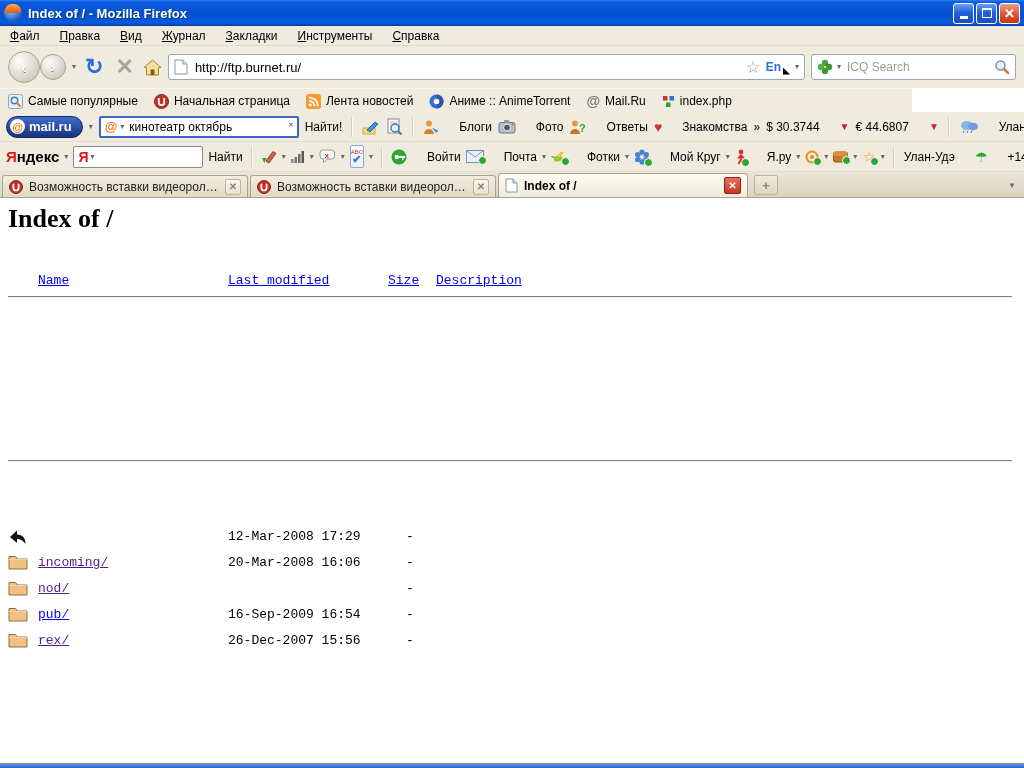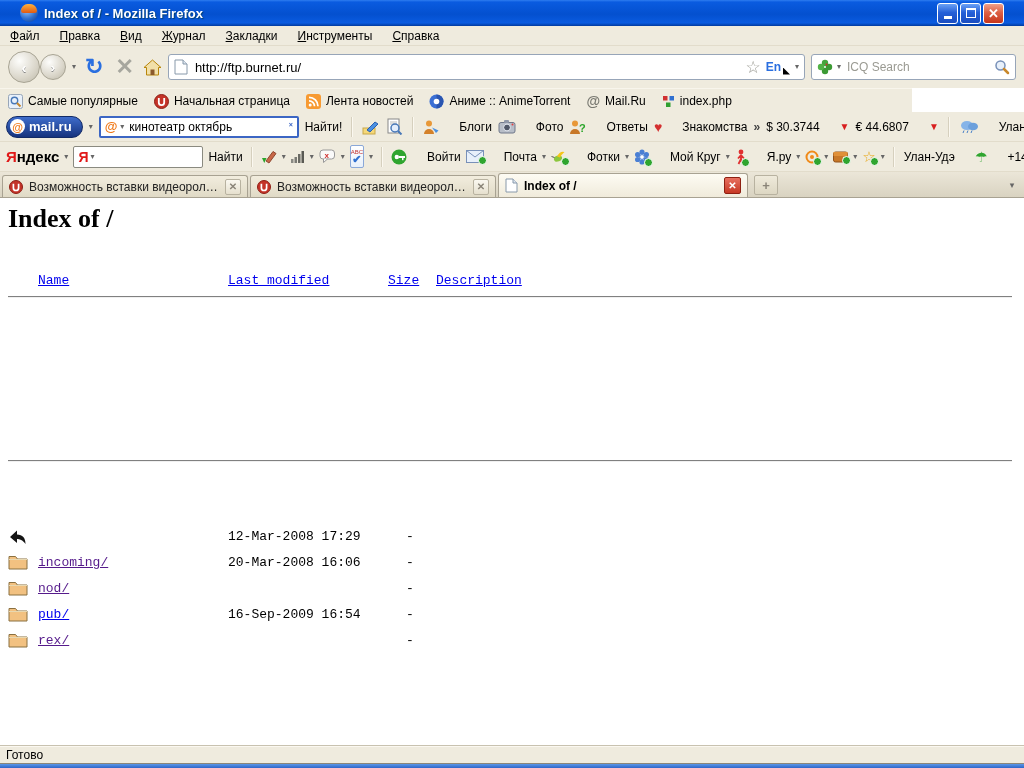--- a/index.html
+++ b/index.html
@@ -1,21 +1,21 @@
 <!DOCTYPE html>
 <html><head>
 <meta charset="utf-8">
 <style>
   html,body{margin:0;padding:0;background:#000;}
   #screen{position:relative;width:1024px;height:768px;background:#fff;overflow:hidden;
     font-family:"Liberation Sans",sans-serif;-webkit-font-smoothing:antialiased;}
   
   .titlebar{position:absolute;left:0;top:0;width:1024px;height:26px;
     background:linear-gradient(180deg,#2E7DF0 0%,#0A5BE0 8%,#0450CF 55%,#0A5BE0 88%,#013A9E 100%);
-    display:flex;align-items:center;padding:0 20px;box-sizing:border-box;}
+    display:flex;align-items:center;padding:0 4px;box-sizing:border-box;}
   .titlebar .app-title{color:#fff;font-weight:bold;font-size:13px;margin-left:6px;
     text-shadow:1px 1px 1px #0339;flex:1;white-space:nowrap;}
   .ff-ico{width:18px;height:18px;border-radius:50%;
     background:radial-gradient(circle at 38% 32%,#9CC8F8 0%,#2E6FD0 55%,#12398A 100%);
     position:relative;flex:0 0 auto;}
   .ff-ico:after{content:"";position:absolute;left:1px;top:0;width:16px;height:9px;
     border-radius:9px 9px 3px 3px;background:linear-gradient(180deg,#FFB03C,#E05A12);}
   .xp-btn{width:21px;height:21px;border:1px solid #fff;border-radius:3px;margin-left:2px;
     display:flex;align-items:center;justify-content:center;box-sizing:border-box;
     background:linear-gradient(180deg,#6AA0F5,#2560D8 45%,#1A4DC0);}
@@ -575,25 +575,23 @@
         <span class="dirsize">-</span>
       </div>
       <div class="dir-row" style="top:430px;">
         <span class="ico">
           <svg width="20" height="17">
               <path d="M1 3.5 h6.5 l2 2.5 H19 v10 H1 z" fill="#F2C181" stroke="#8A7040"></path>
               <path d="M1 6.5 h18" stroke="#E8D8B0"></path>
             </svg>
         </span>
         <a class="dirlink">rex/</a>
+        <span class="dirdate">26-Dec-2007 15:56</span>
         <span class="dirsize">-</span>
       </div>
 
       <div class="rule rule2"></div>
     </div>
   </div>
 
-  <div class="statusbar">
-    <span>Готово</span>
-  </div>
   <div class="bluestrip"></div>
 
 </div>
 
 </body></html>

